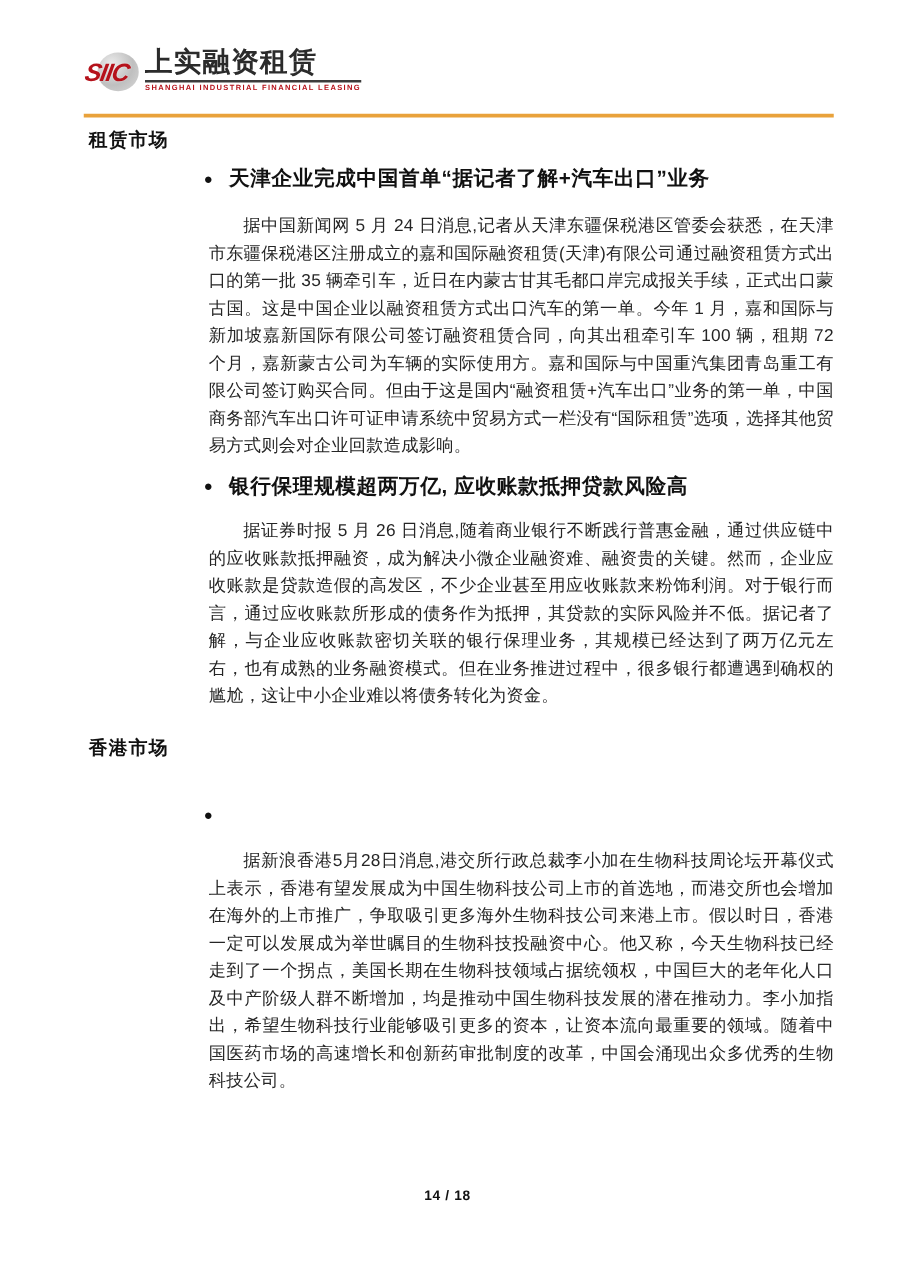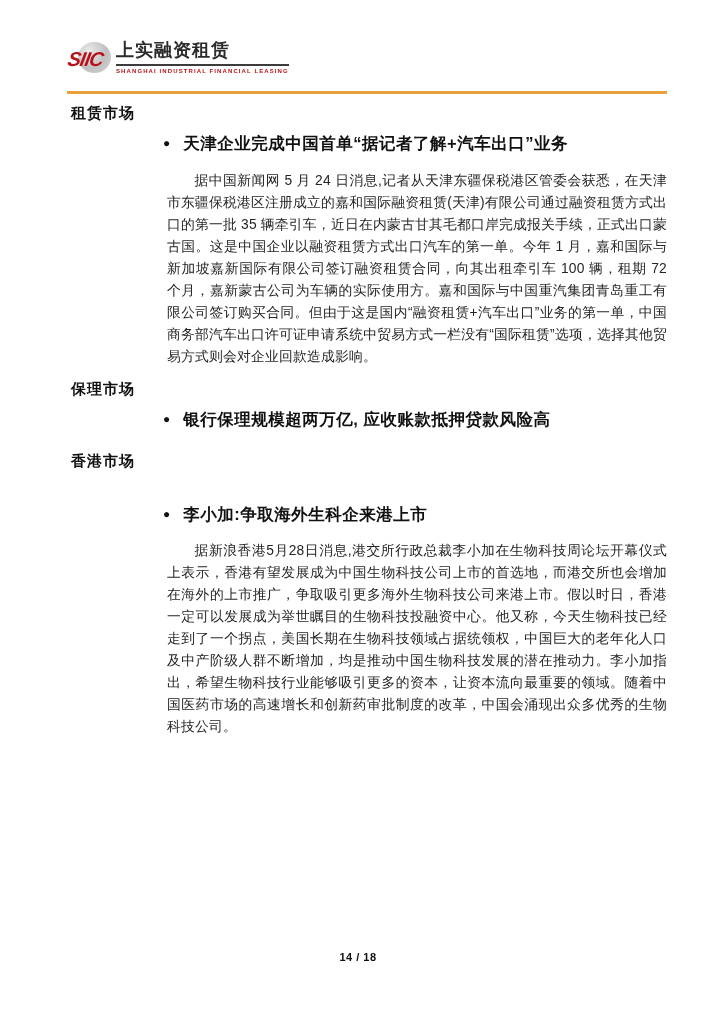--- a/index.html
+++ b/index.html
@@ -19,21 +19,21 @@
     background:radial-gradient(circle at 35% 30%, #ececec 0%, #bfbfbf 55%, #d9d9d9 100%);
   }
   .siic-mark{
     position:absolute;left:-2px;top:10px;
     font-style:italic;font-weight:bold;font-size:20px;line-height:20px;
     color:#b5121b;transform:skewX(-10deg);letter-spacing:-1px;
     text-shadow:0 0 1px rgba(255,255,255,.8);
   }
   .logo-right{display:flex;flex-direction:column;margin-left:2px;}
   .cn-name{
-    font-size:18px;font-weight:600;color:#2b2b2b;letter-spacing:1px;line-height:22px;
+    font-size:22px;font-weight:600;color:#2b2b2b;letter-spacing:1px;line-height:22px;
     border-bottom:2px solid #3c3c3c;padding:0 2px 3px 0;white-space:nowrap;
   }
   .en-name{
     margin-top:2px;font-size:6px;color:#b5121b;letter-spacing:1.1px;
     white-space:nowrap;font-weight:bold;
   }
 
   .rule-top{position:absolute;left:67px;top:91px;width:600px;height:3px;background:#e9a23b;}
 
   
@@ -93,32 +93,31 @@
     <section class="section s0">
       <h2 class="sec-title">租赁市场</h2>
       <div class="headline-row">
         <span class="bullet">●</span>
         <h3 class="headline">天津企业完成中国首单“据记者了解+汽车出口”业务</h3>
       </div>
       <p class="body-par">据中国新闻网 5 月 24 日消息,记者从天津东疆保税港区管委会获悉，在天津市东疆保税港区注册成立的嘉和国际融资租赁(天津)有限公司通过融资租赁方式出口的第一批 35 辆牵引车，近日在内蒙古甘其毛都口岸完成报关手续，正式出口蒙古国。这是中国企业以融资租赁方式出口汽车的第一单。今年 1 月，嘉和国际与新加坡嘉新国际有限公司签订融资租赁合同，向其出租牵引车 100 辆，租期 72 个月，嘉新蒙古公司为车辆的实际使用方。嘉和国际与中国重汽集团青岛重工有限公司签订购买合同。但由于这是国内“融资租赁+汽车出口”业务的第一单，中国商务部汽车出口许可证申请系统中贸易方式一栏没有“国际租赁”选项，选择其他贸易方式则会对企业回款造成影响。</p>
     </section>
 
     <section class="section s1">
-      <h2 class="sec-title">保理市场</h2>
       <div class="headline-row">
         <span class="bullet">●</span>
         <h3 class="headline">银行保理规模超两万亿, 应收账款抵押贷款风险高</h3>
       </div>
+      <p class="body-par">据证券时报 5 月 26 日消息,随着商业银行不断践行普惠金融，通过供应链中的应收账款抵押融资，成为解决小微企业融资难、融资贵的关键。然而，企业应收账款是贷款造假的高发区，不少企业甚至用应收账款来粉饰利润。对于银行而言，通过应收账款所形成的债务作为抵押，其贷款的实际风险并不低。据记者了解，与企业应收账款密切关联的银行保理业务，其规模已经达到了两万亿元左右，也有成熟的业务融资模式。但在业务推进过程中，很多银行都遭遇到确权的尴尬，这让中小企业难以将债务转化为资金。</p>
     </section>
 
     <section class="section s2">
       <h2 class="sec-title">香港市场</h2>
       <div class="headline-row">
         <span class="bullet">●</span>
-        <h3 class="headline">李小加:争取海外生科企来港上市</h3>
       </div>
       <p class="body-par">据新浪香港5月28日消息,港交所行政总裁李小加在生物科技周论坛开幕仪式上表示，香港有望发展成为中国生物科技公司上市的首选地，而港交所也会增加在海外的上市推广，争取吸引更多海外生物科技公司来港上市。假以时日，香港一定可以发展成为举世瞩目的生物科技投融资中心。他又称，今天生物科技已经走到了一个拐点，美国长期在生物科技领域占据统领权，中国巨大的老年化人口及中产阶级人群不断增加，均是推动中国生物科技发展的潜在推动力。李小加指出，希望生物科技行业能够吸引更多的资本，让资本流向最重要的领域。随着中国医药市场的高速增长和创新药审批制度的改革，中国会涌现出众多优秀的生物科技公司。</p>
     </section>
 
   </div>
 
   <div class="page-num">14 / 18</div>
 
 </div>
 

